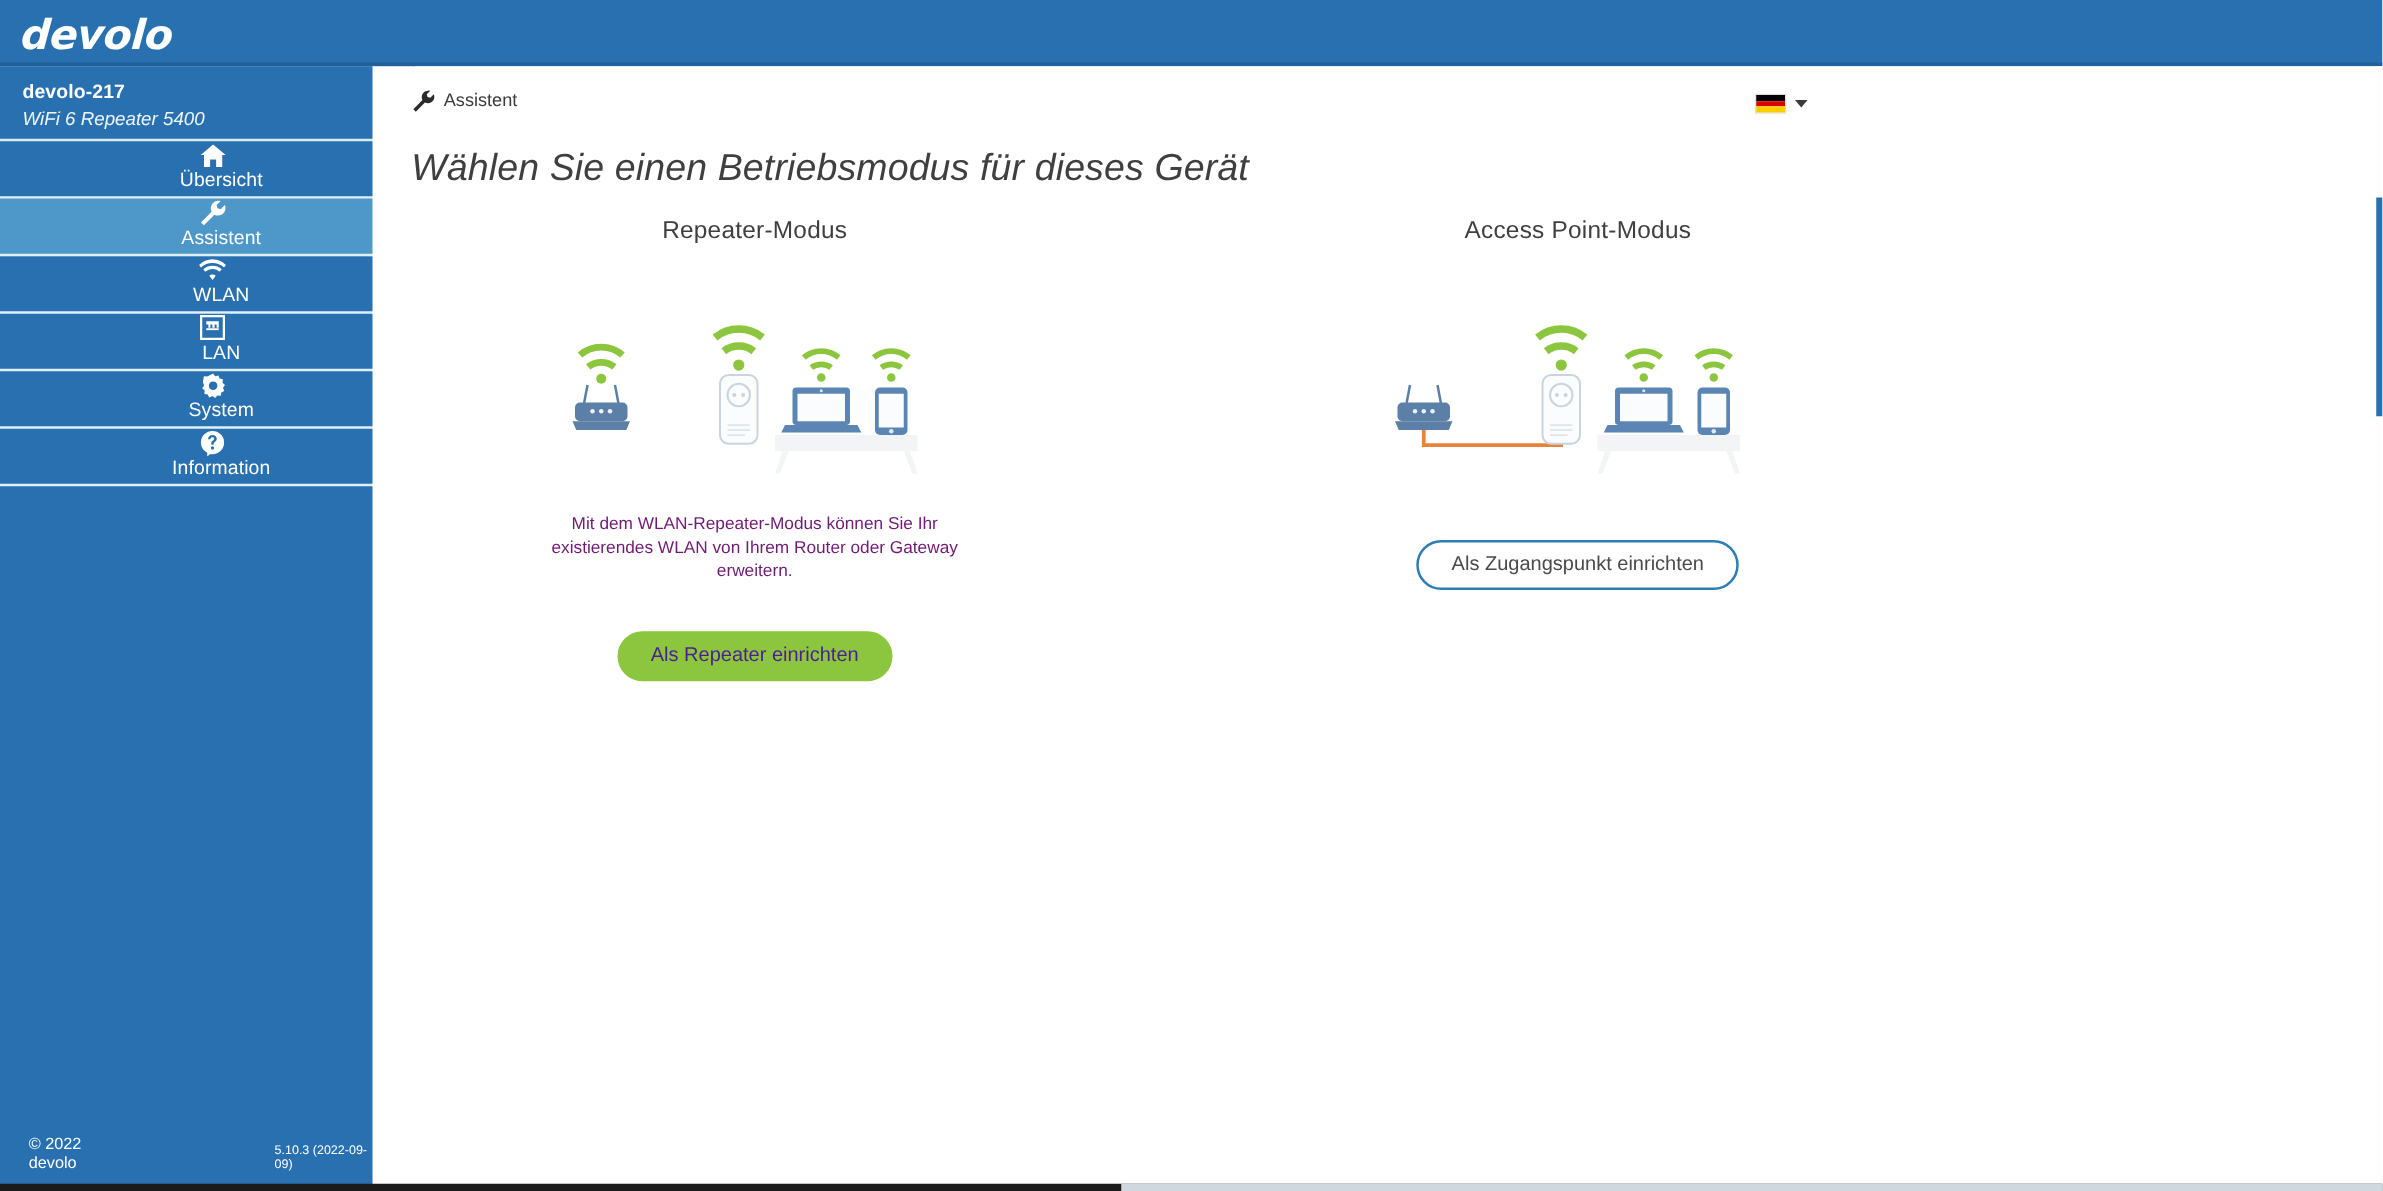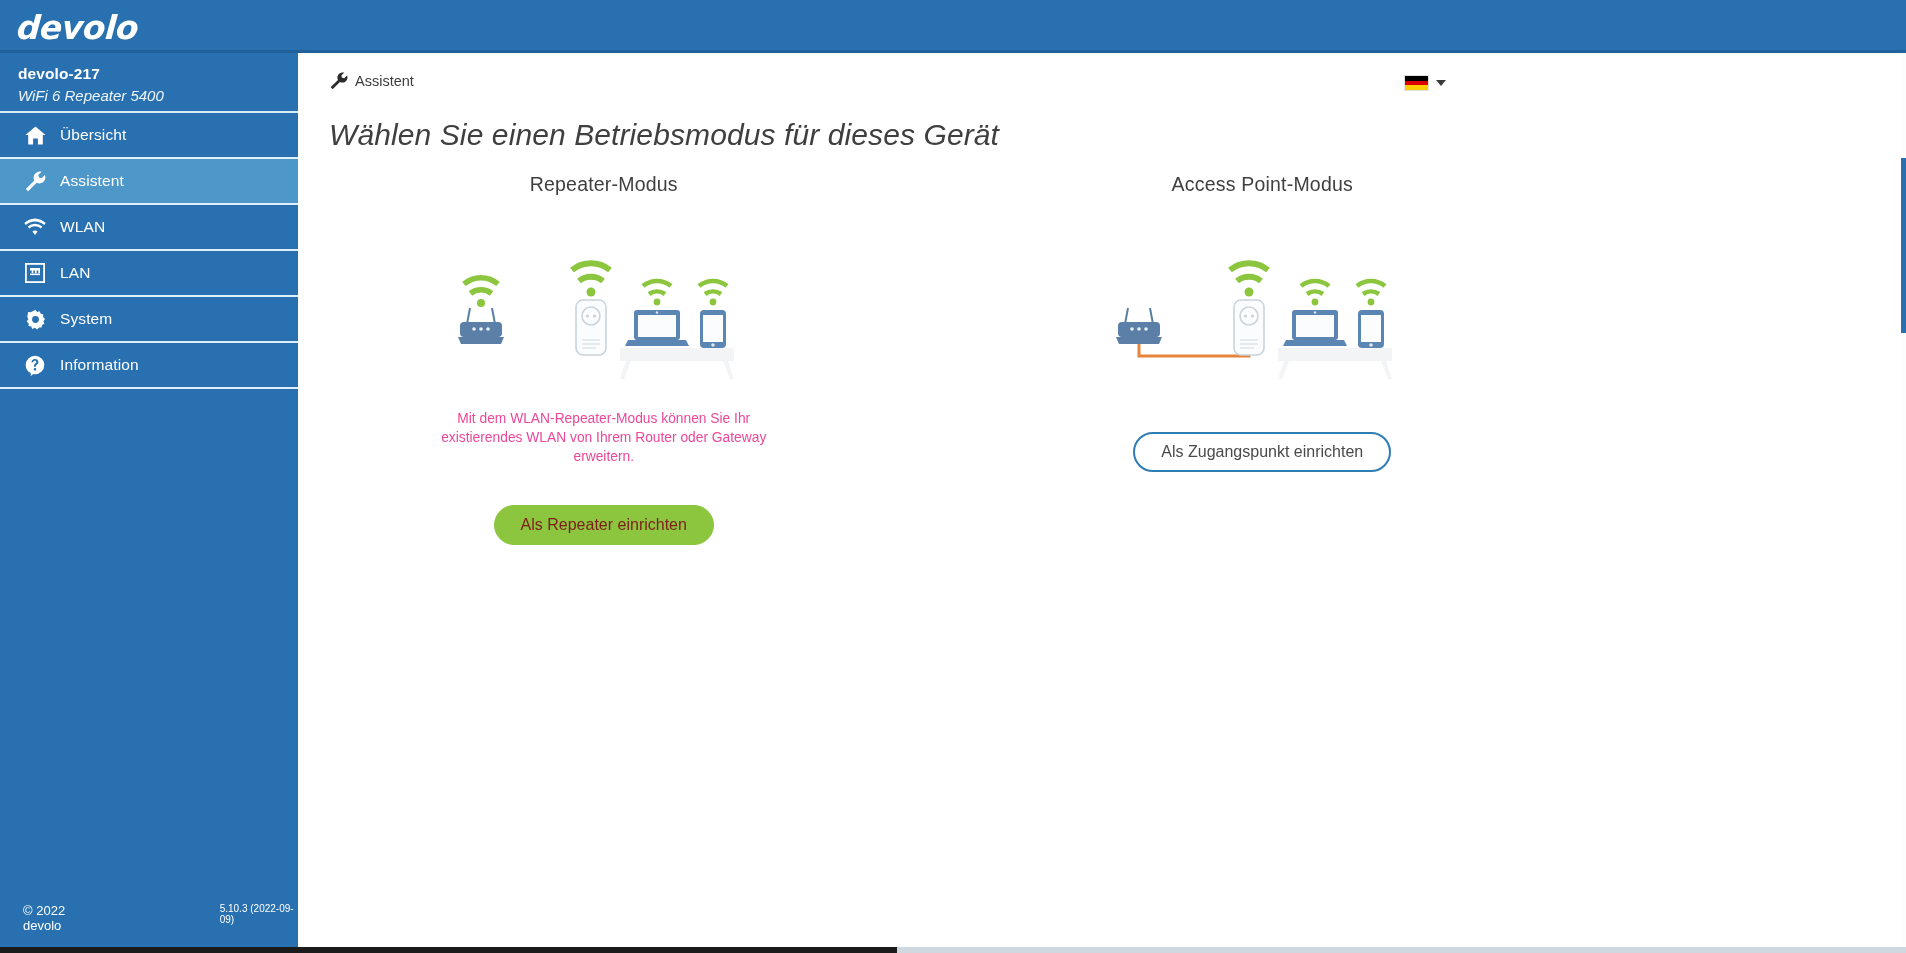--- a/index.html
+++ b/index.html
@@ -54,20 +54,21 @@
     font-style: italic;
   }
 
   .nav-item {
     position: relative;
     height: 46px;
     display: flex; align-items: center;
     padding-left: 24px;
     border-bottom: 2px solid #dff0f8;
     cursor: pointer;
+    flex-direction: column;
   }
   .nav-item.active { background: #4e97c9; }
   .nav-icon {
     width: 22px; height: 22px; margin-right: 14px;
     display: flex; align-items: center; justify-content: center;
     flex: none;
   }
   .nav-icon svg { display: block; }
   .nav-label {
     color: #ffffff; font-size: 15.5px; line-height: 20px;
@@ -75,23 +76,23 @@
   }
   .nav-plus {
     position: absolute; right: 17px; top: 50%;
     transform: translateY(-50%);
     color: #ffffff; font-size: 19px; line-height: 19px;
     font-weight: 400;
   }
 
   
   .sidebar-footer {
-    position: absolute; left: 0; bottom: 4px;
+    position: absolute; left: 0; bottom: 16px;
     width: 294px; height: 46px;
-    display: flex; align-items: flex-start; gap: 32px;
+    display: flex; align-items: flex-end; gap: 32px;
   }
   .footer-copy {
     color: #ffffff; font-size: 13px; margin-left: 23px;
   }
   .footer-version {
     color: #ffffff; font-size: 10px; margin-left: 94px;
   }
 
   
   .content {
@@ -146,37 +147,37 @@
 
   .mode-title {
     font-size: 19.5px; color: #3f3f3f; font-weight: 400;
     letter-spacing: .2px;
   }
   .mode-art {
     height: 185px; margin-top: 28px;
     display: flex; align-items: center; justify-content: center;
   }
   .mode-desc {
-    font-size: 13.8px; color: #ec4899; line-height: 19px;
+    font-size: 13.8px; color: #701a75; line-height: 19px;
     width: 372px; margin: 0 auto;
   }
 
   .btn {
     display: inline-block;
     margin-top: 23px;
     padding: 0 26px;
     height: 40px; line-height: 38px;
     border-radius: 21px;
     font-size: 16px;
     cursor: pointer;
     white-space: nowrap;
   }
   .btn-primary {
     background: #8cc63e;
-    color: #7f1d1d;
+    color: #4c1d95;
     border: 1px solid #8cc63e;
     min-width: 181px;
     margin-top: 39px;
   }
   .btn-outline {
     background: #ffffff;
     color: #4a4a4a;
     border: 2px solid #2e7db5;
     min-width: 201px;
     line-height: 36px;

